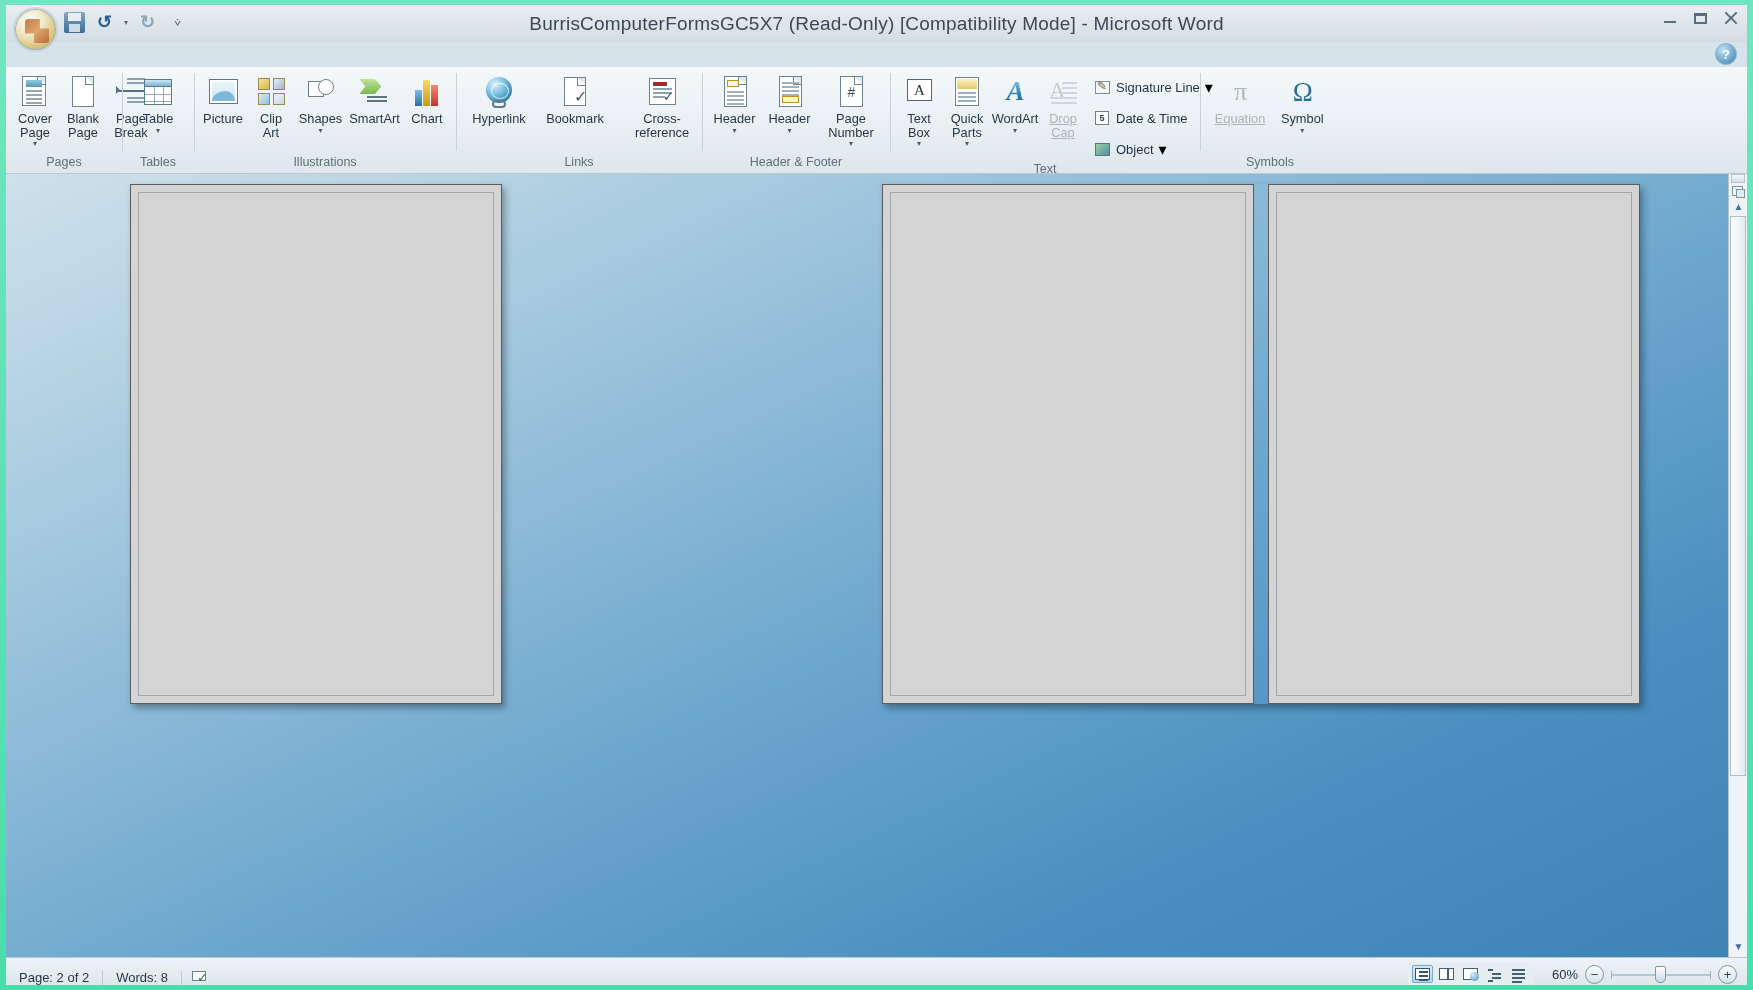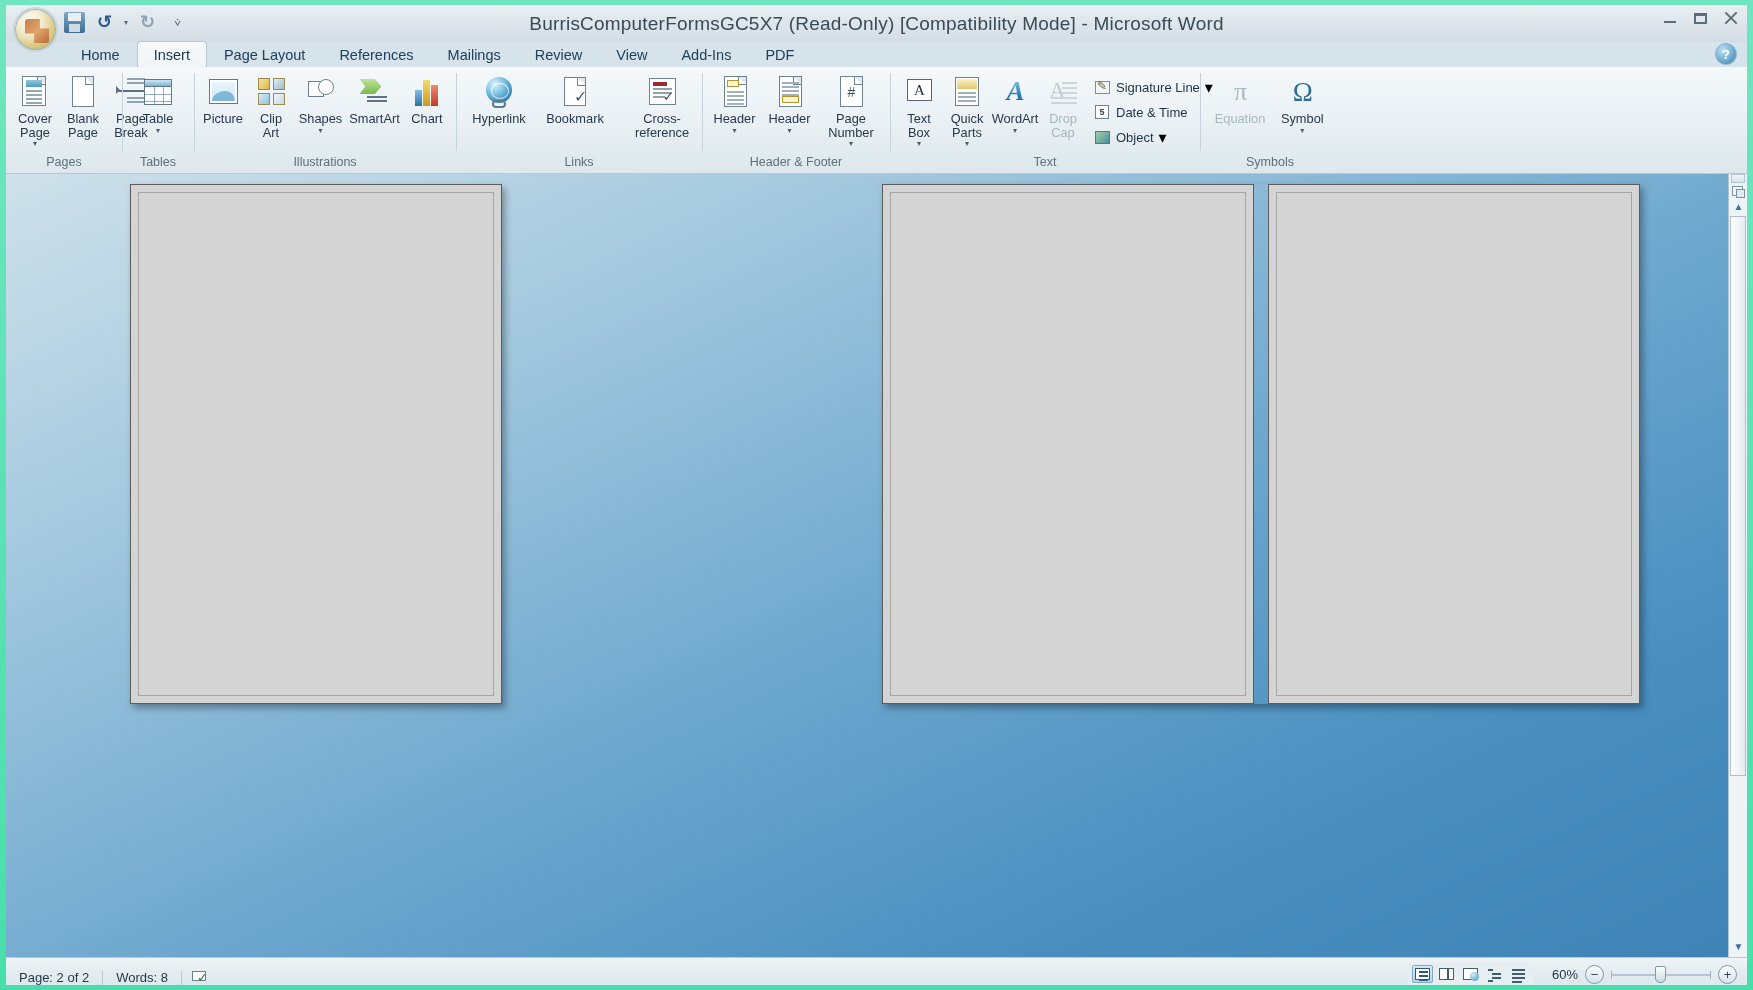--- a/index.html
+++ b/index.html
@@ -105,31 +105,31 @@
     height:20px; text-align:center; font-size:12.5px; color:#5e6f7d; line-height:18px;
   }
   .bigbtn {
     width:auto; min-width:46px; padding:2px 5px 0 5px; display:flex; flex-direction:column;
     align-items:center; cursor:pointer; border:1px solid transparent; border-radius:3px;
   }
   .bigbtn .lbl {
     font-size:12.8px; color:#26384a; text-align:center; line-height:13.5px; margin-top:3px;
     white-space:pre-line;
   }
-  .bigbtn.disabled .lbl { color:#a9b6bf; }
+  .bigbtn.disabled .lbl { color:#a9b6bf;text-decoration:underline; }
   .bigbtn .caret { font-size:8px; color:#4a5d6d; line-height:8px; margin-top:1px; }
   .icon32 { width:34px; height:34px; position:relative; }
   .icon16 { width:17px; height:17px; position:relative; flex:0 0 17px; }
 
   .smallbtn {
     display:flex; align-items:center; gap:5px; padding:2px 5px; cursor:pointer;
     border:1px solid transparent; border-radius:3px; height:22px;
   }
   .smallbtn .lbl { font-size:13px; color:#1f3245; white-space:nowrap; }
-  .rg-stack { display:flex; flex-direction:column; justify-content:center; padding-top:4px; gap:3px; }
+  .rg-stack { display:flex; flex-direction:column; justify-content:center; padding-top:4px; gap:9px; }
   .coverpage { position:absolute; left:4px; top:1px; width:24px; height:30px; background:#fff; border:1px solid #6e8290; }
   .coverpage .band { position:absolute; left:3px; top:3px; right:3px; height:7px; background:linear-gradient(180deg,#8fc8dc,#4e9cc0); }
   .coverpage .ln { position:absolute; left:3px; right:3px; height:1.5px; background:#93a6b2; }
   .foldcorner { position:absolute; right:0; top:0; width:8px; height:8px; background:linear-gradient(225deg,#dfe8ee 50%, transparent 50%); border-left:1px solid #6e8290; border-bottom:1px solid #6e8290; }
   .blankpage { position:absolute; left:6px; top:1px; width:22px; height:31px; background:#fff; border:1px solid #6e8290; }
   .pbreak-ln { position:absolute; height:1.5px; background:#8fa2ae; }
   .tbl-ic { position:absolute; left:3px; top:4px; width:28px; height:26px; background:#fff; border:1px solid #60798a; }
   .tbl-ic .hdr { position:absolute; left:0; right:0; top:0; height:7px; background:linear-gradient(180deg,#cfe6f2,#7bb4d4); border-bottom:1px solid #60798a; }
   .tbl-ic .v { position:absolute; top:7px; bottom:0; width:1px; background:#93aab8; }
   .tbl-ic .h { position:absolute; left:0; right:0; height:1px; background:#93aab8; }
@@ -253,31 +253,20 @@
 
   <div class="orb"></div>
   <div class="qat">
     <div class="qat-btn ico-save"></div>
     <div class="qat-btn ico-undo">↺</div>
     <span class="qat-arrow">▾</span>
     <div class="qat-btn ico-redo">↻</div>
     <div class="qat-btn qat-more" style="text-align:center;line-height:21px;">⩒</div>
   </div>
 
-  <div class="tabs">
-    <div class="tab">Home</div>
-    <div class="tab active">Insert</div>
-    <div class="tab">Page Layout</div>
-    <div class="tab">References</div>
-    <div class="tab">Mailings</div>
-    <div class="tab">Review</div>
-    <div class="tab">View</div>
-    <div class="tab">Add-Ins</div>
-    <div class="tab">PDF</div>
-  </div>
   <div class="help-btn">?</div>
 
   <div class="ribbon">
 
     <div class="rgroup" style="width:116px;">
       <div class="rg-items">
         <div class="bigbtn">
           <div class="icon32">
             <div class="coverpage">
               <div class="foldcorner"></div>

